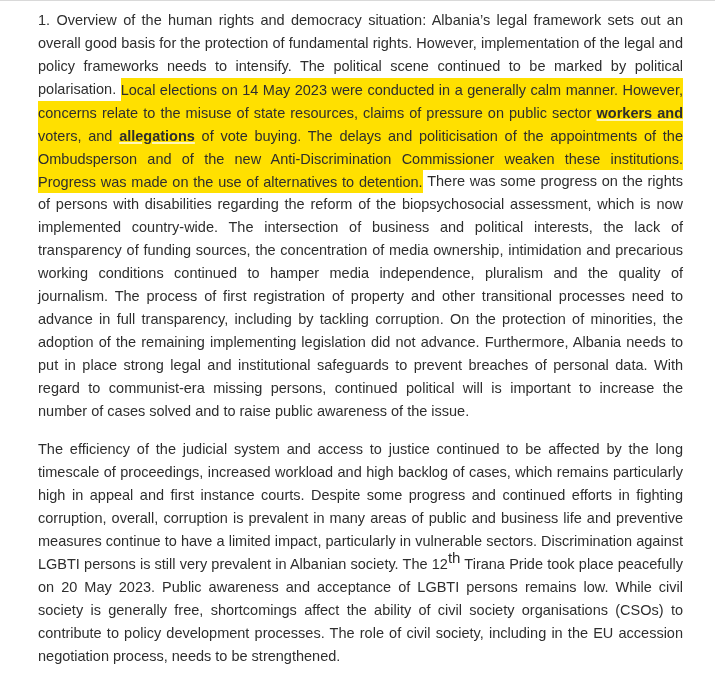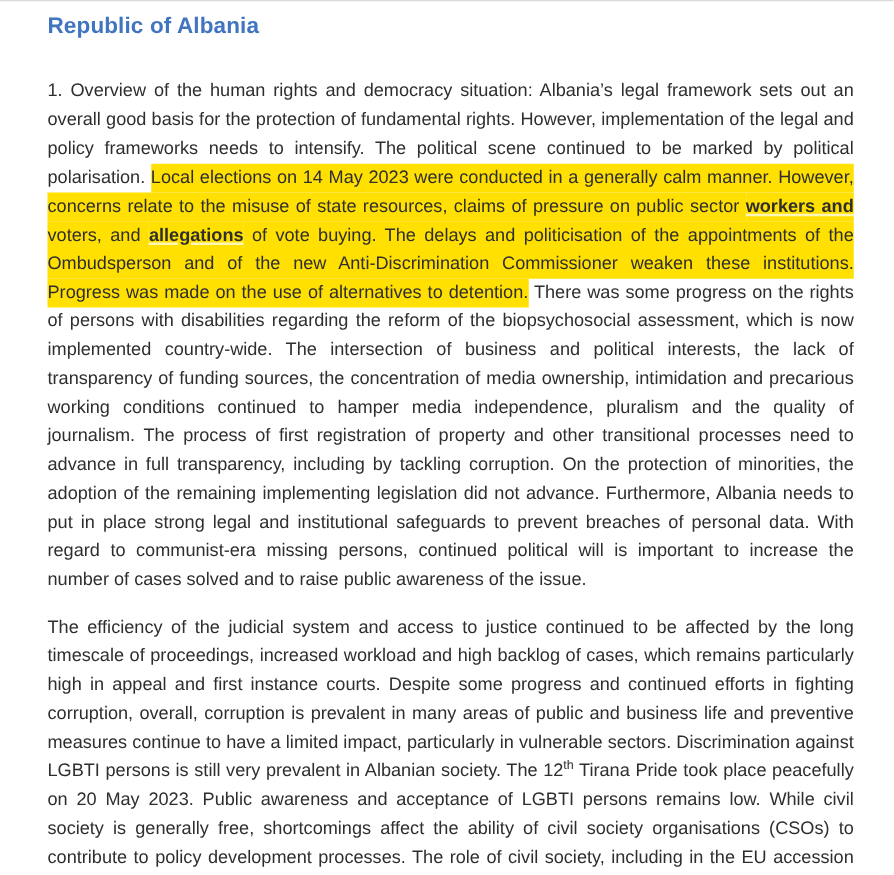--- a/index.html
+++ b/index.html
@@ -50,27 +50,26 @@
   }
   .run-underline {
     text-decoration: underline;
     text-decoration-thickness: 2px;
     text-decoration-color: rgba(255, 250, 215, 0.85);
     text-underline-offset: 2px;
     font-weight: bold;
   }
   .run-sup {
     vertical-align: super;
-    font-size: 10px;
+    font-size: 15px;
     line-height: 0;
   }
 </style>
 </head>
 <body>
 
 <div class="page">
   <div class="top-rule"></div>
-  <h1 class="doc-title">Republic of Albania</h1>
   <div class="doc-body">
       <p><span class="run-bold">1. Overview of the human rights and democracy situation</span><span>: Albania’s legal framework sets out an overall good basis for the protection of fundamental rights. However, implementation of the legal and policy frameworks needs to intensify. The political scene continued to be marked by political polarisation. </span><span class="run-highlight">Local elections on 14 May 2023 were conducted in a generally calm manner. However, concerns relate to the misuse of state resources, claims of pressure on public sector </span><span class="run-highlight run-underline">workers and</span><span class="run-highlight"> voters, and </span><span class="run-highlight run-underline">allegations</span><span class="run-highlight"> of vote buying.  The delays and politicisation of the appointments of the Ombudsperson and of the new Anti-Discrimination Commissioner weaken these institutions. Progress was made on the use of alternatives to detention.</span><span> There was some progress on the rights of persons with disabilities regarding the reform of the biopsychosocial assessment, which is now implemented country-wide. The intersection of business and political interests, the lack of transparency of funding sources, the concentration of media ownership, intimidation and precarious working conditions continued to hamper media independence, pluralism and the quality of journalism. The process of first registration of property and other transitional processes need to advance in full transparency, including by tackling corruption. On the protection of minorities, the adoption of the remaining implementing legislation did not advance. Furthermore, Albania needs to put in place strong legal and institutional safeguards to prevent breaches of personal data. With regard to communist-era missing persons, continued political will is important to increase the number of cases solved and to raise public awareness of the issue.</span></p>
       <p><span>The efficiency of the judicial system and access to justice continued to be affected by the long timescale of proceedings, increased workload and high backlog of cases, which remains particularly high in appeal and first instance courts. Despite some progress and continued efforts in fighting corruption, overall, corruption is prevalent in many areas of public and business life and preventive measures continue to have a limited impact, particularly in vulnerable sectors. Discrimination against LGBTI persons is still very prevalent in Albanian society. The 12</span><span class="run-sup">th</span><span> Tirana Pride took place peacefully on 20 May 2023. Public awareness and acceptance of LGBTI persons remains low. While civil society is generally free, shortcomings affect the ability of civil society organisations (CSOs) to contribute to policy development processes. The role of civil society, including in the EU accession negotiation process, needs to be strengthened.</span></p>
     </div>
 </div>
 
 </body></html>

